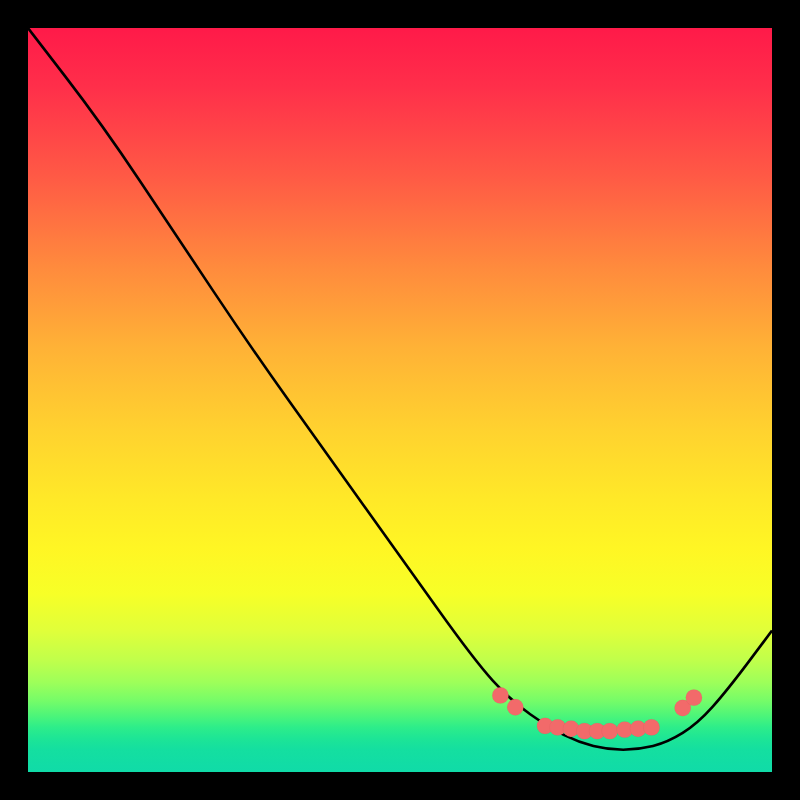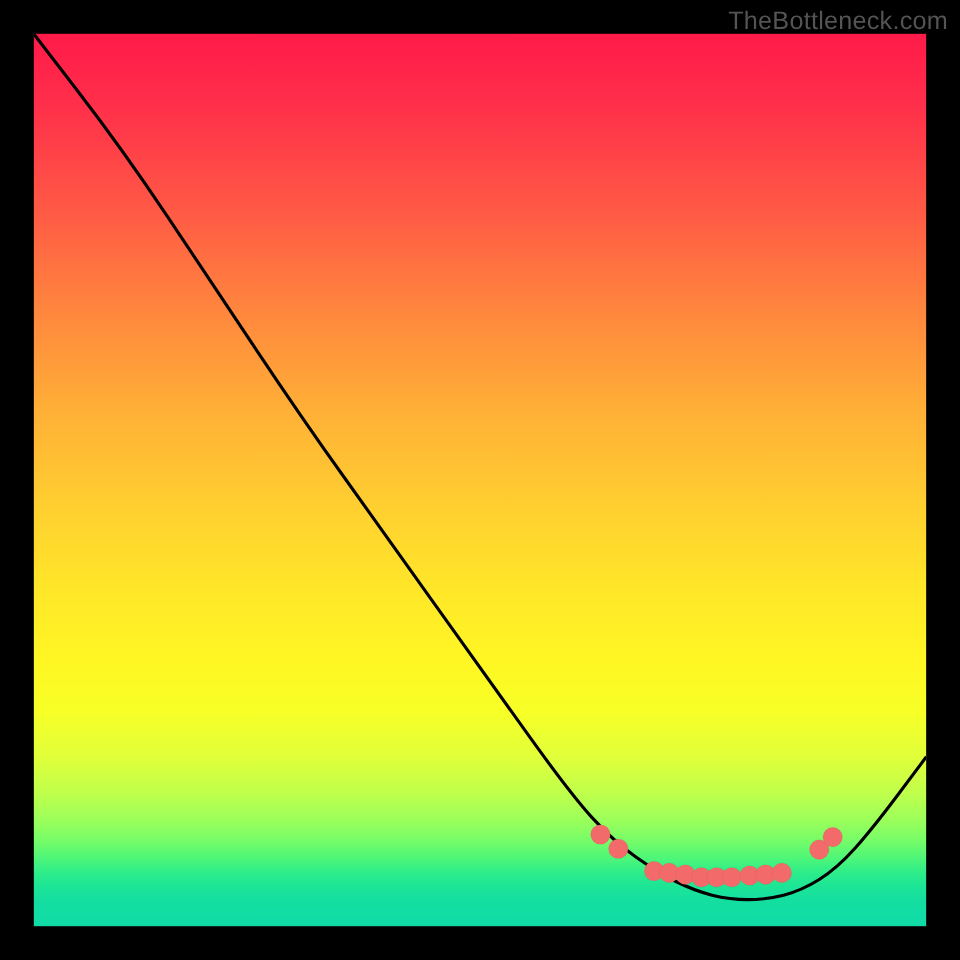--- a/index.html
+++ b/index.html
@@ -68,21 +68,20 @@
     right: 10px;
     color: #545454;
     letter-spacing: 0.2px;
     font-weight: 500;
   }
 </style>
 </head>
 <body>
 
 <div class="frame">
-  <div class="watermark" style="font-size:21px;">TheBottleneck.com</div>
 
   <div class="plot-area">
     <div class="gradient"></div>
     <svg id="curve-svg" class="curve" viewBox="0 0 744 744" preserveAspectRatio="none">
       <path id="curve-path" d="M 0.0 0.0 Q 0.0 0.0 37.2 48.4 Q 74.4 96.7 111.6 152.5 Q 148.8 208.3 186.0 264.1 Q 223.2 319.9 260.4 372.0 Q 297.6 424.1 334.8 476.2 Q 372.0 528.2 409.2 580.3 Q 446.4 632.4 465.0 652.9 Q 483.6 673.3 502.2 686.3 Q 520.8 699.4 535.7 706.8 Q 550.6 714.2 565.4 718.0 Q 580.3 721.7 595.2 721.7 Q 610.1 721.7 625.0 718.0 Q 639.8 714.2 654.7 704.9 Q 669.6 695.6 684.5 678.9 Q 699.4 662.2 721.7 632.4 T 744.0 602.6" fill="none" stroke="#000000" stroke-width="2.6"></path>
       <g id="markers">
           <circle cx="472.4" cy="667.4" r="8.2" class="marker"></circle>
           <circle cx="487.3" cy="679.3" r="8.2" class="marker"></circle>
           <circle cx="517.1" cy="697.9" r="8.2" class="marker"></circle>
           <circle cx="529.7" cy="699.4" r="8.2" class="marker"></circle>

